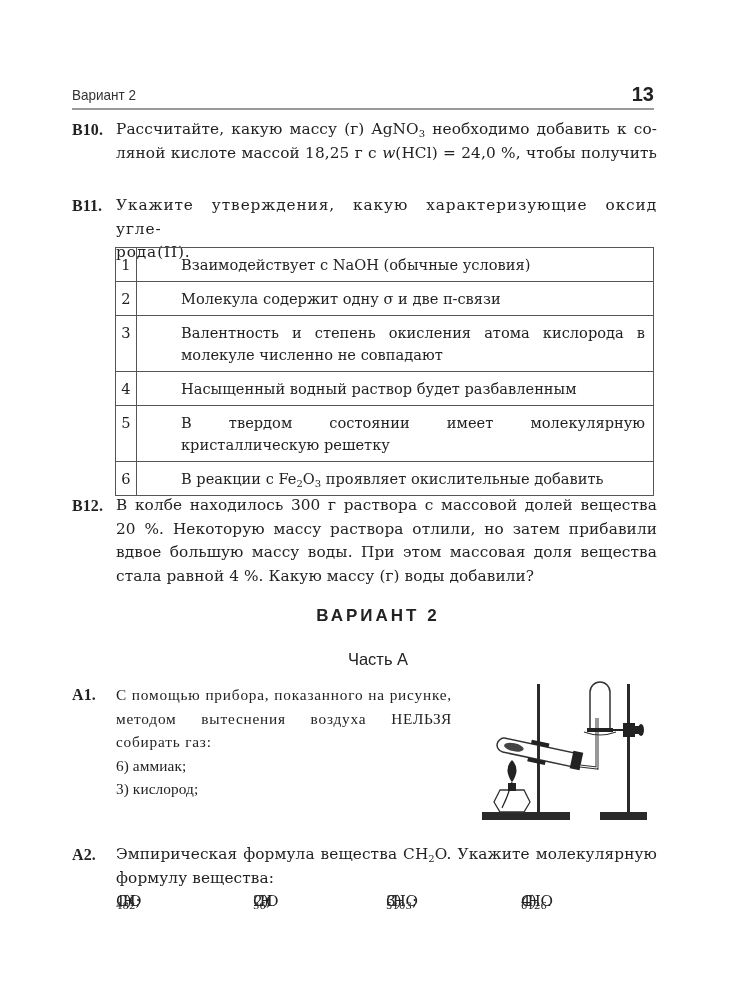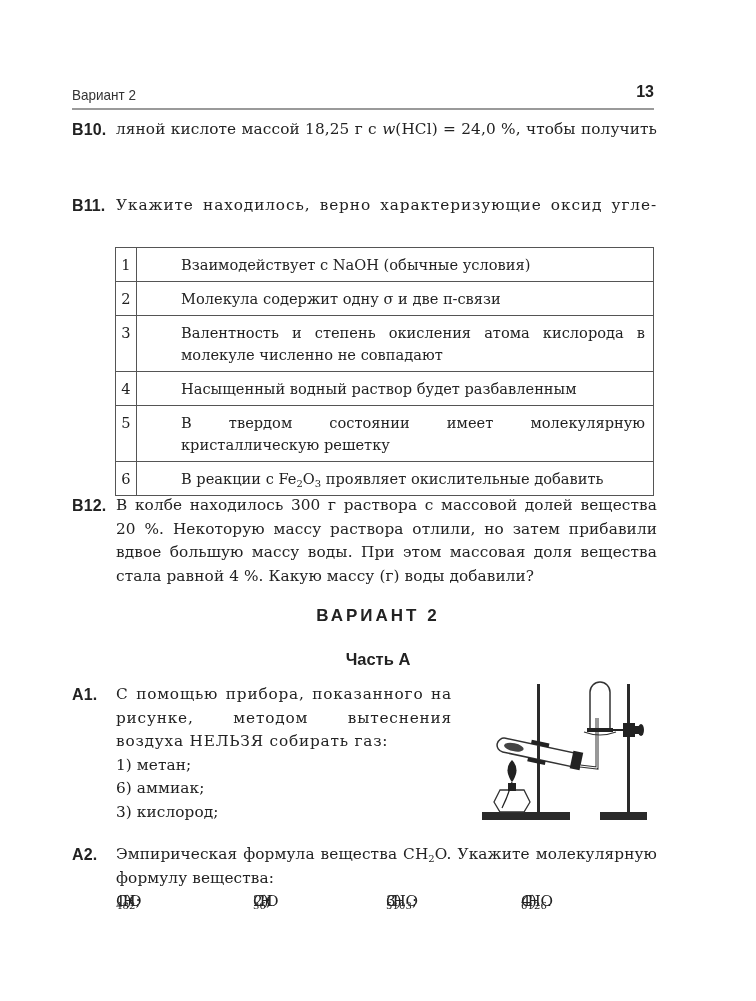--- a/index.html
+++ b/index.html
@@ -13,29 +13,29 @@
     position:absolute; left:72px; top:82px; width:582px; height:26px;
     border-bottom:2px solid #9a9a9a;
   }
   .header .left {
     position:absolute; left:0; top:4px;
     font-family:"Liberation Sans", sans-serif; font-size:15px; color:#333;
     transform:scaleX(0.9); transform-origin:left;
   }
   .header .right {
     position:absolute; right:0; top:1px;
-    font-family:"Liberation Sans", sans-serif; font-size:16px; font-weight:bold; color:#222;
+    font-family:"Liberation Sans", sans-serif; font-size:20px; font-weight:bold; color:#222;
   }
   .task {
     position:absolute; left:72px; width:585px;
     font-size:15.3px; line-height:23.5px; letter-spacing:0.1px;
   }
   .task .num {
     position:absolute; left:0; top:0;
-    font-family:Liberation Sans, sans-serif; font-weight:bold; font-size:16px;
+    font-family:Liberation Serif, serif; font-weight:bold; font-size:16px;
     color:#222;
   }
   .task .body { margin-left:44px; text-align:justify; }
   sub { font-size:10px; vertical-align:-3px; line-height:0; }
   .it { font-style:italic; }
 
   table.stmts {
     position:absolute; left:115px; top:247px; width:539px;
     border-collapse:collapse;
     font-size:14.6px; line-height:22px;
@@ -46,52 +46,54 @@
   table.stmts td.n { width:20px; text-align:center; padding:6px 0 5px 0; }
   table.stmts td.t { text-align:justify;padding-left:44px; }
 
   .variant-title {
     position:absolute; left:0; width:756px; top:606px; text-align:center;
     font-family:"Liberation Sans", sans-serif; font-weight:bold; font-size:17px;
     letter-spacing:3px; color:#222;
   }
   .part-title {
     position:absolute; left:0; width:756px; top:650px; text-align:center;
-    font-family:"Liberation Sans", sans-serif; font-weight:bold; font-size:16.5px;
+    font-family:"Liberation Sans", sans-serif; font-weight:normal; font-size:16.5px;
     color:#222;
   }
   .a1 { top:683px; width:380px; }
-  .a1 .body { margin-left:44px; }
+  .a1 .body { margin-left:44px;font-family:Liberation Serif, serif; }
   .opt { display:block; text-align:left; }
   .a2 { top:843px; }
   .a2-opts { position:relative; height:24px; }
   .a2-opts span { position:absolute; top:0; white-space:nowrap; }
   .apparatus { position:absolute; left:460px; top:680px; width:230px; height:160px; }
 </style>
 </head>
 <body>
 
 <div class="page">
 
   <div class="header">
     <span class="left">Вариант 2</span>
     <span class="right">13</span>
   </div>
 
   <div class="task" style="top:118px;">
     <span class="num">B10.</span>
     <div class="body">
+      <div style="text-align:justify;text-align-last:justify;"><span>Рассчитайте, какую массу (г) AgNO</span><sub>3</sub><span> необходимо добавить к со-</span></div>
       <div style="text-align:justify;text-align-last:justify;"><span>ляной кислоте массой 18,25 г с </span><span class="it">w</span><span>(HCl) = 24,0 %, чтобы получить</span></div>
     </div>
   </div>
 
   <div class="task" style="top:194px;">
     <span class="num">B11.</span>
     <div class="body" style="letter-spacing:0.9px;">
-      <div style="text-align:justify;text-align-last:justify;">Укажите находилось, верно характеризующие оксид угле-</div>
+      <div style="text-align:justify;text-align-last:justify;">Укажите утверждения, какую характеризующие оксид угле-</div>
+      <div>рода(II).</div>
     </div>
   </div>
 
   <table class="stmts">
     <tbody>
         <tr style="height:34px;">
       <td class="n">1</td>
       <td class="t">Взаимодействует с NaOH (обычные условия)</td>
     </tr>
     <tr style="height:34px;">
@@ -122,21 +124,20 @@
     <div class="body">В колбе находилось 300 г раствора с массовой долей вещества 20 %. Некоторую массу раствора отлили, но затем прибавили вдвое большую массу воды. При этом массовая доля вещества стала равной 4 %. Какую массу (г) воды добавили?</div>
   </div>
 
   <div class="variant-title">ВАРИАНТ 2</div>
   <div class="part-title">Часть А</div>
 
   <div class="task a1">
     <span class="num">A1.</span>
     <div class="body">
       <div style="text-align:justify;letter-spacing:0.8px;">С помощью прибора, показанного на рисунке, методом вытеснения воздуха НЕЛЬЗЯ собирать газ:</div>
-      <span class="opt">1) метан;</span>
       <span class="opt">6) аммиак;</span>
       <span class="opt">3) кислород;</span>
     </div>
   </div>
 
   <svg class="apparatus" viewBox="0 0 230 160">
 
     <rect x="22" y="132" width="88" height="8" fill="#2a2a2a"></rect>
     <rect x="77" y="4" width="3" height="130" fill="#2a2a2a"></rect>
 

